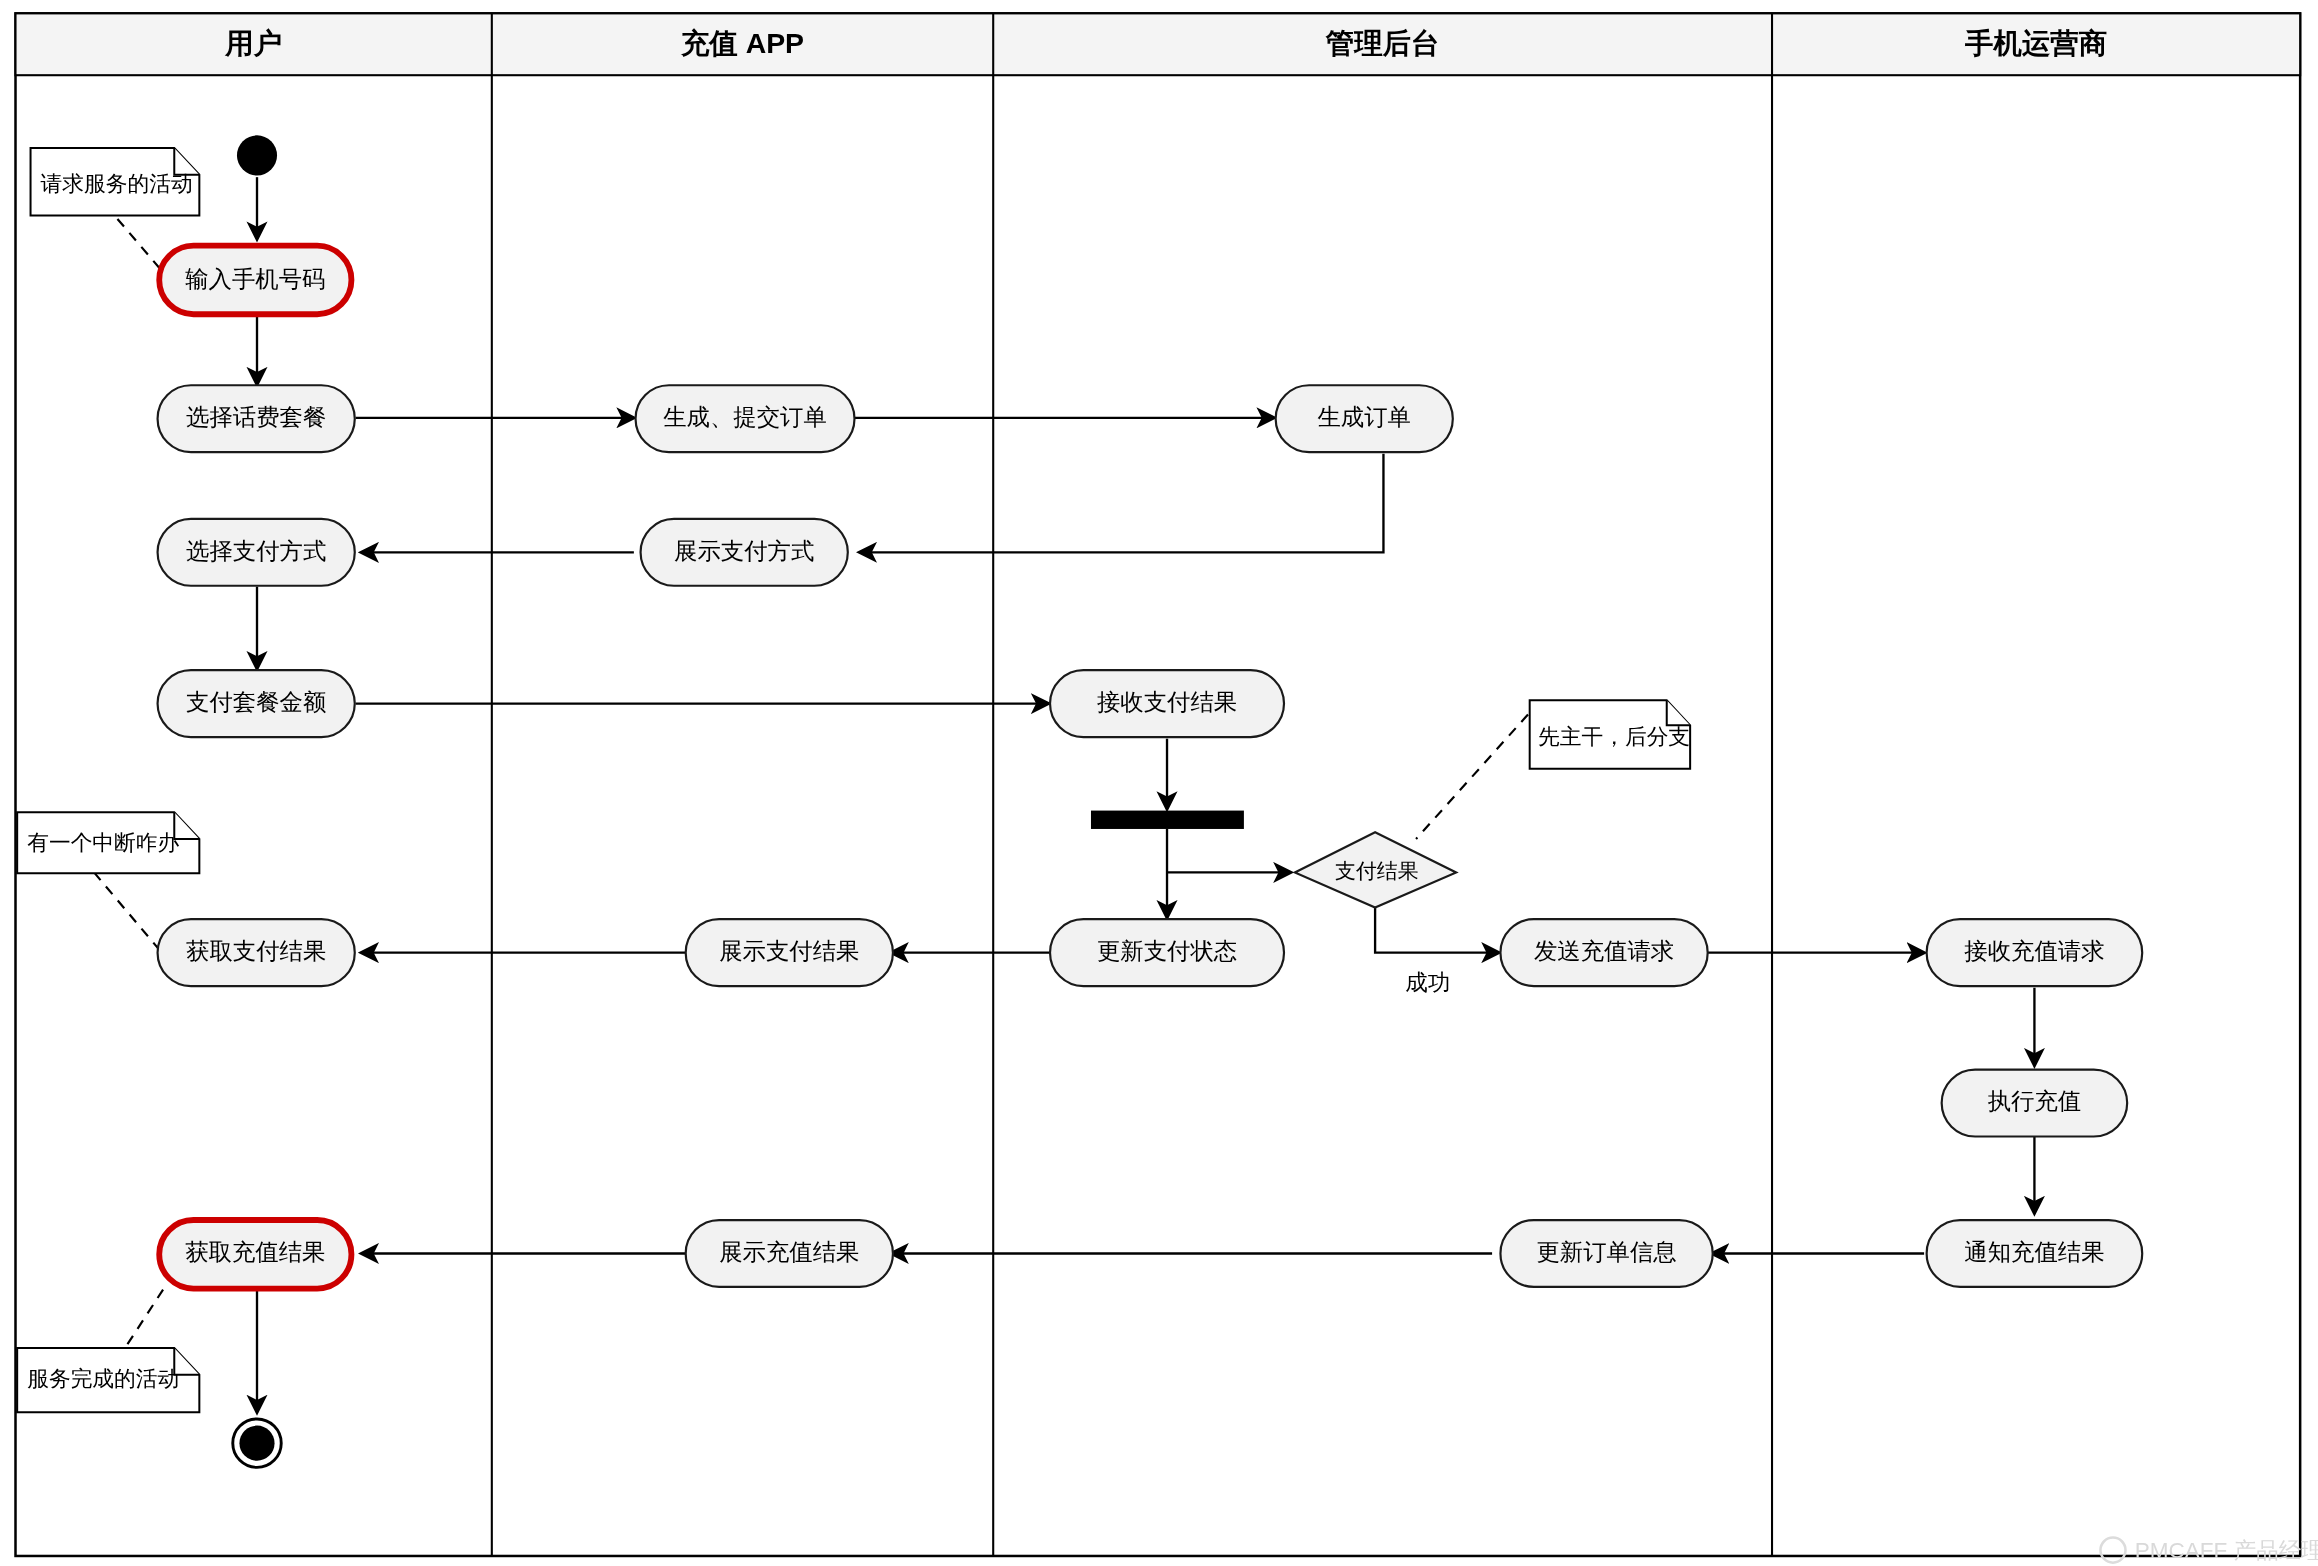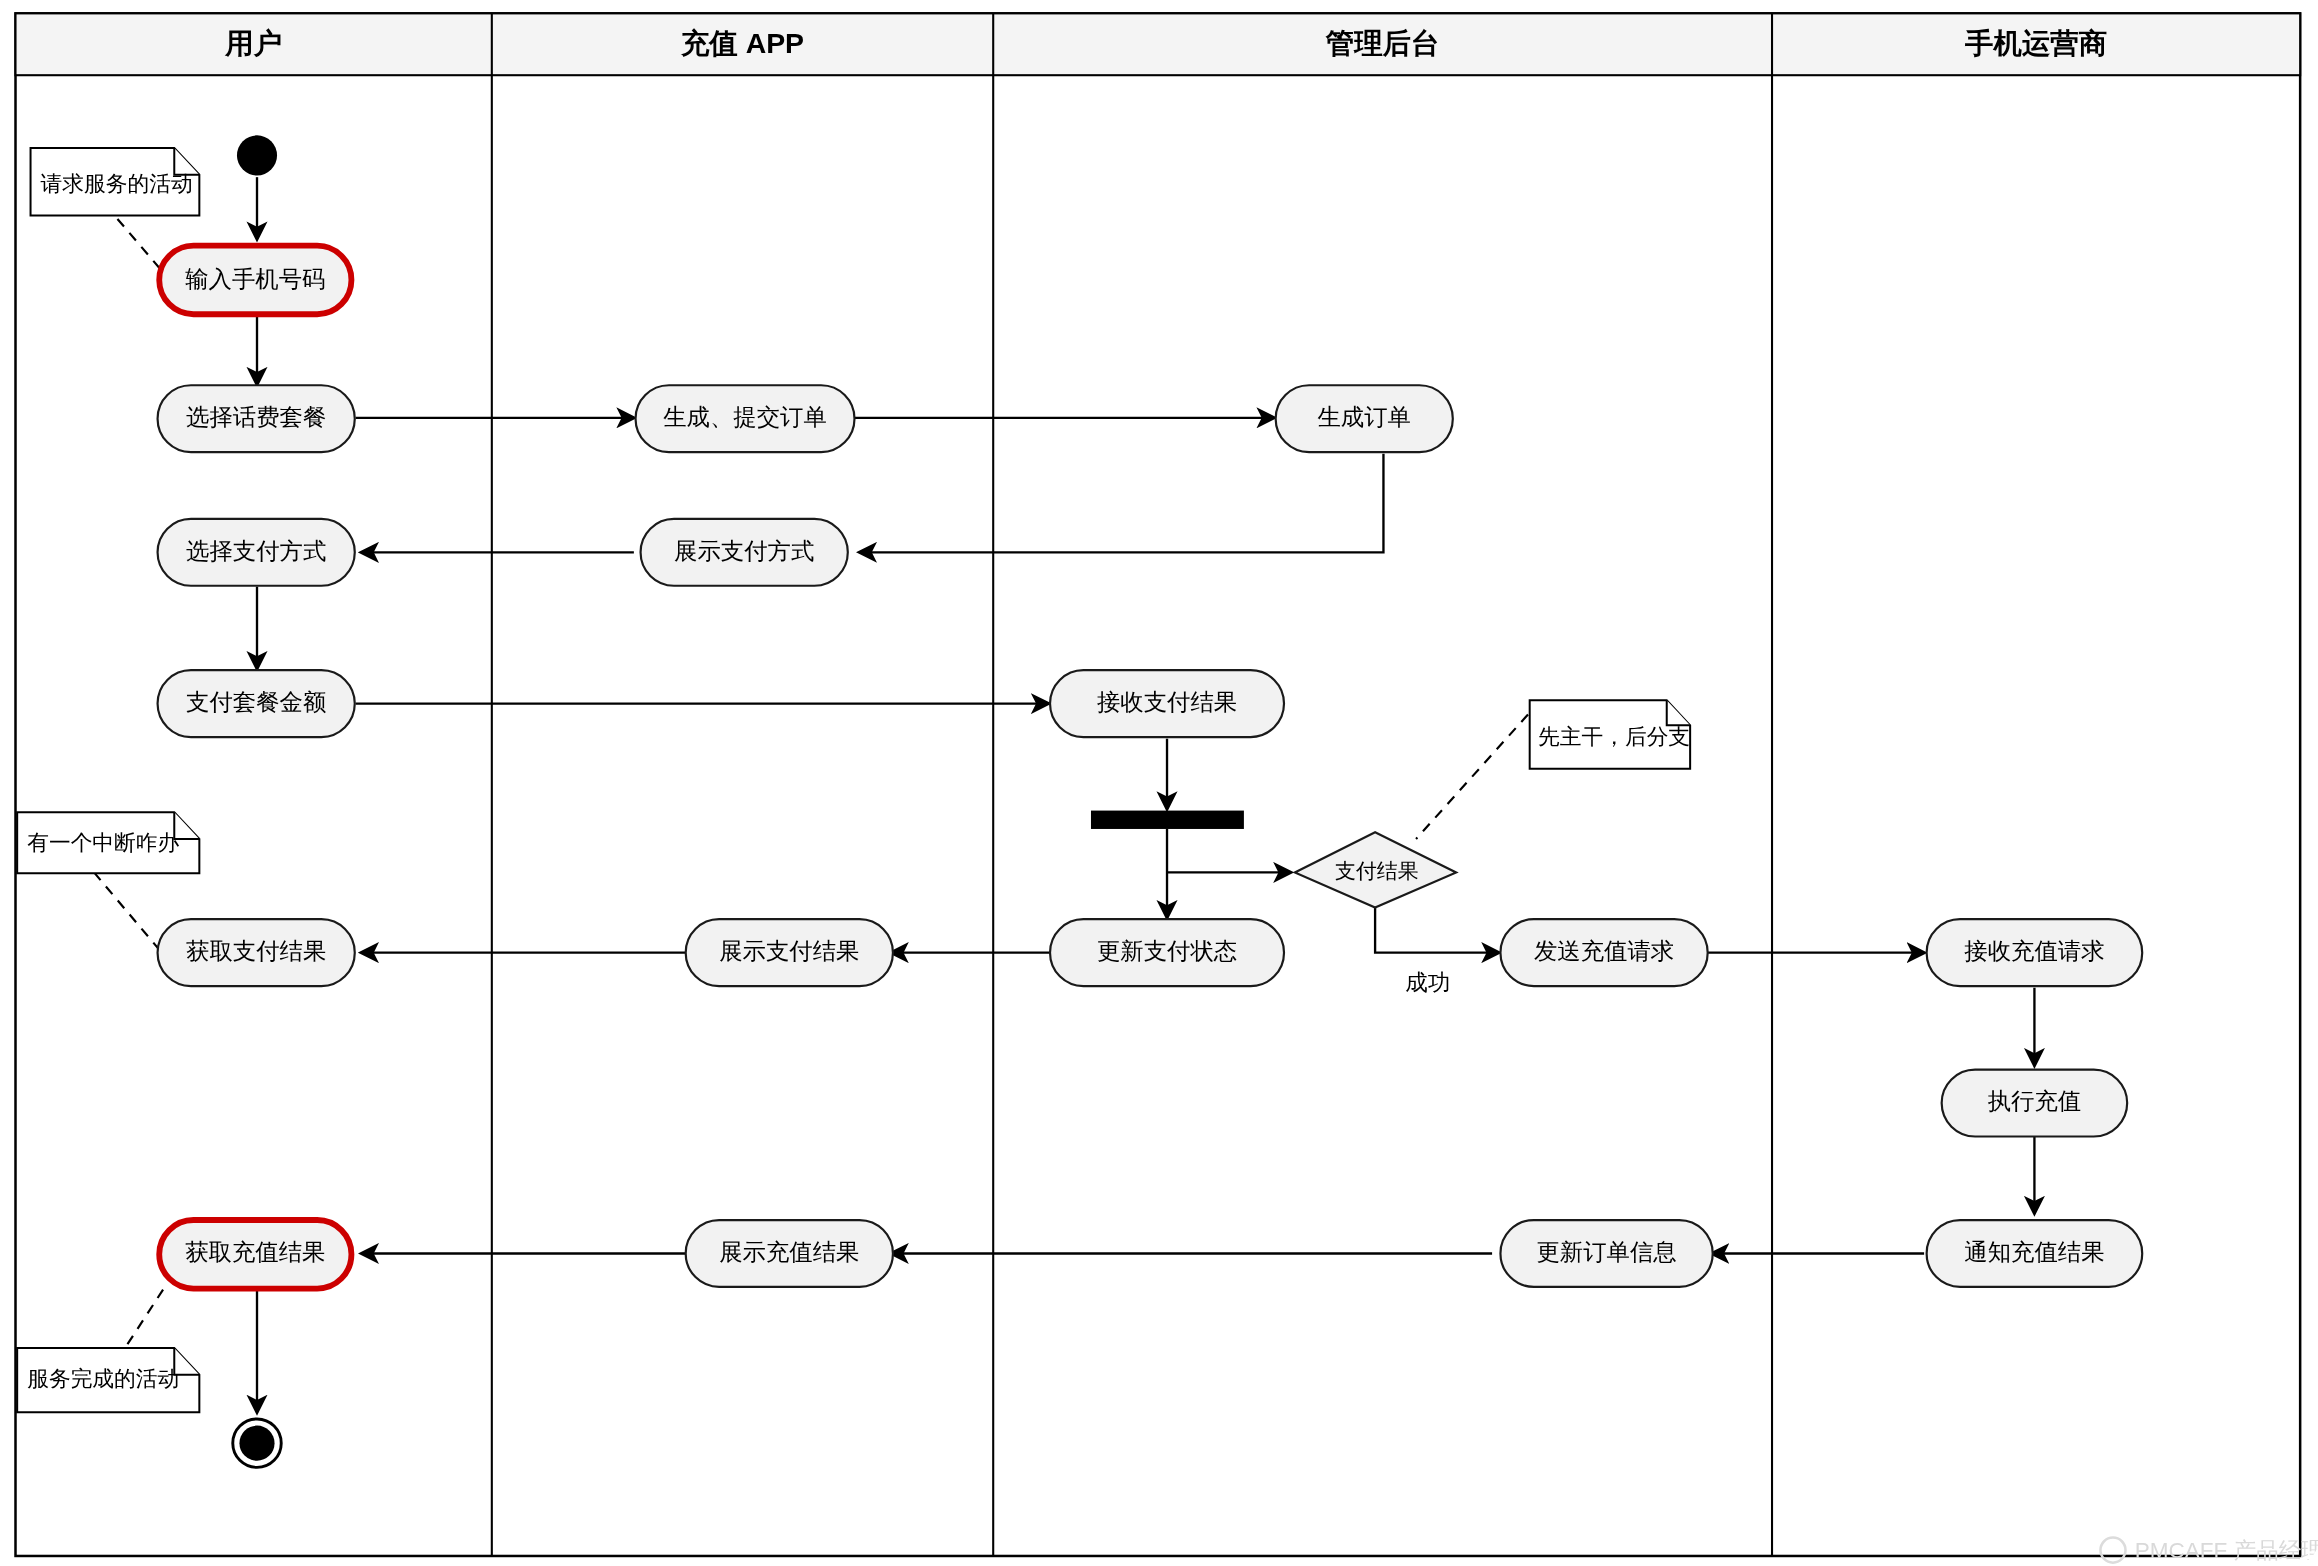--- a/index.html
+++ b/index.html
@@ -8,21 +8,20 @@
     padding: 0;
     background: #ffffff;
     font-family: "Liberation Sans", "DejaVu Sans", sans-serif;
   }
   #canvas {
     position: relative;
     width: 2319px;
     height: 1566px;
     background: #ffffff;
     overflow: hidden;
-    border-radius: 28px;
   }
   svg.layer {
     position: absolute;
     top: 0;
     left: 0;
     width: 2319px;
     height: 1566px;
   }
   .lane-header-text {
     font-size: 34px;

